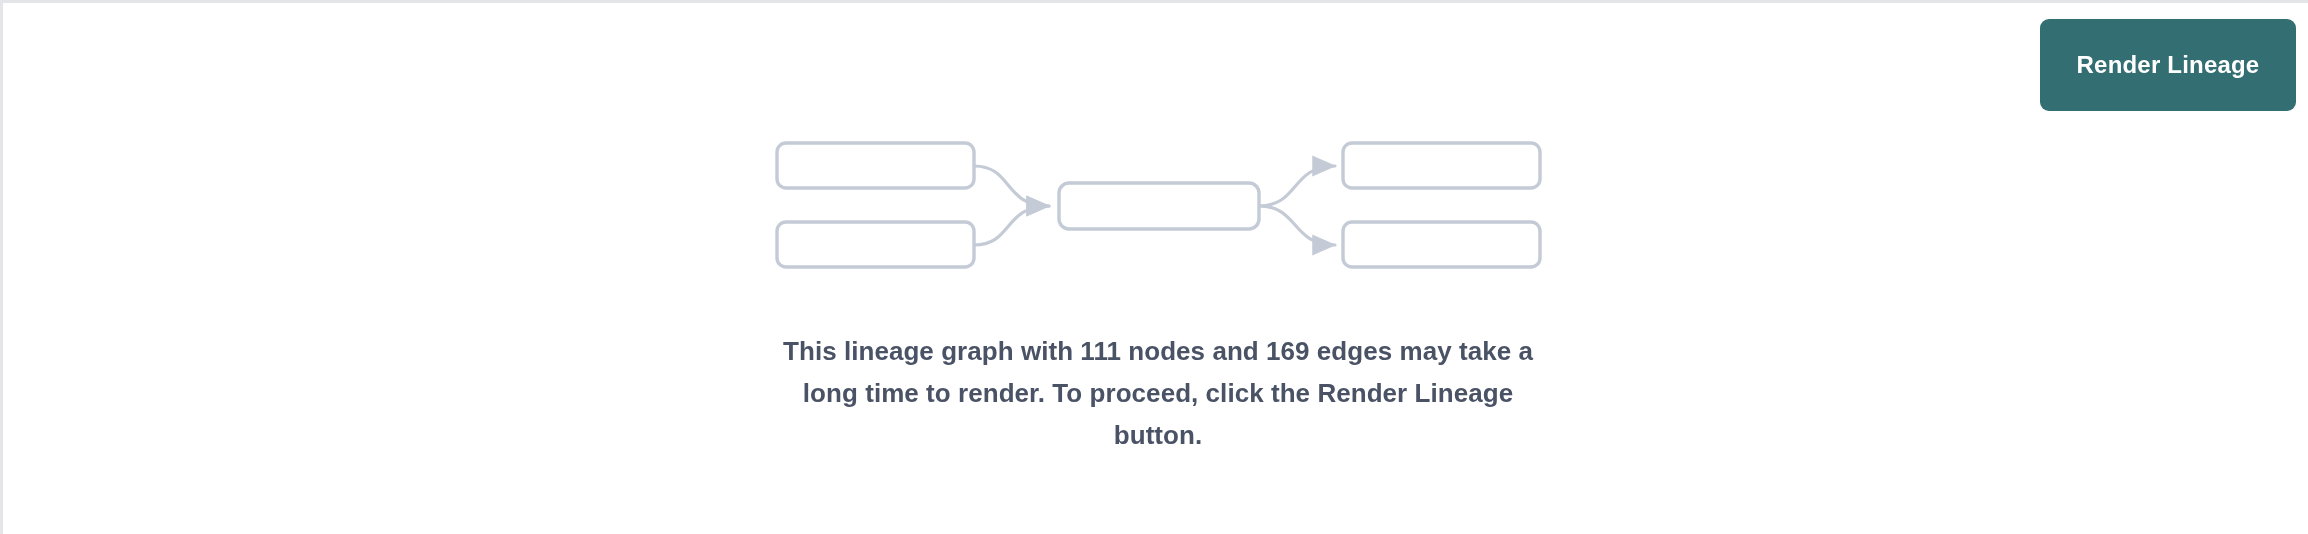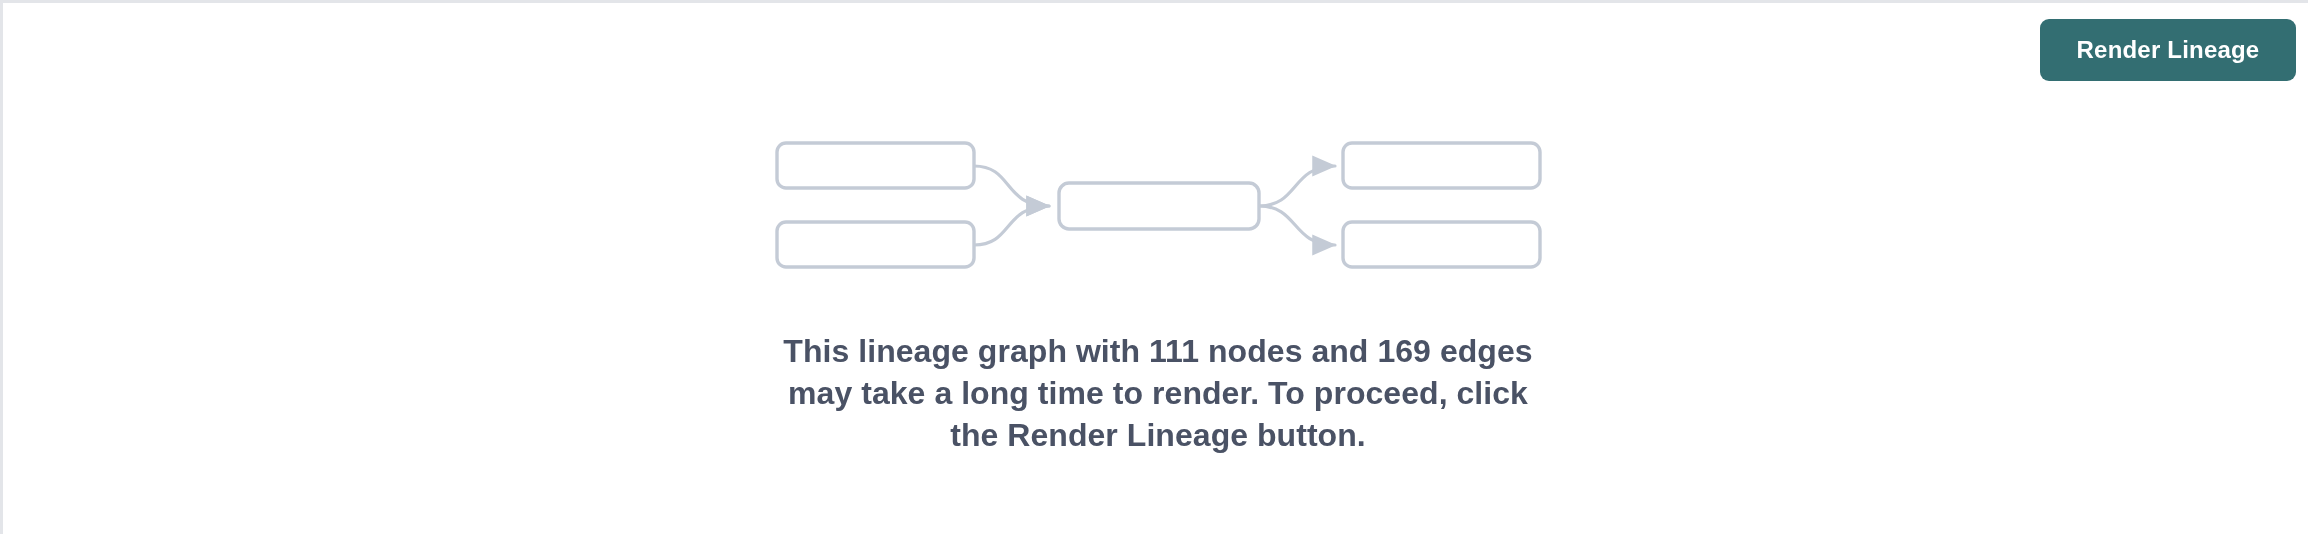--- a/index.html
+++ b/index.html
@@ -21,21 +21,21 @@
     border-left: 3px solid #e3e5e9;
     overflow: hidden;
   }
 
   
   #render-lineage-button {
     position: absolute;
     left: 2037px;
     top: 16px;
     width: 256px;
-    height: 62px;
+    height: 92px;
     background: #336e72;
     color: #ffffff;
     border: none;
     border-radius: 9px;
     font-family: "Liberation Sans", sans-serif;
     font-size: 24px;
     font-weight: bold;
     letter-spacing: 0.2px;
     cursor: pointer;
     padding: 0;
@@ -57,21 +57,21 @@
 
   
   #lineage-warning-message {
     position: absolute;
     left: 773px;
     top: 327px;
     width: 764px;
     text-align: center;
     color: #4a5265;
     font-family: "Liberation Sans", sans-serif;
-    font-size: 32px;
+    font-size: 26px;
     font-weight: bold;
     line-height: 42px;
     letter-spacing: 0.05px;
   }
 </style>
 </head>
 <body>
 
 <div id="app-root">
 

